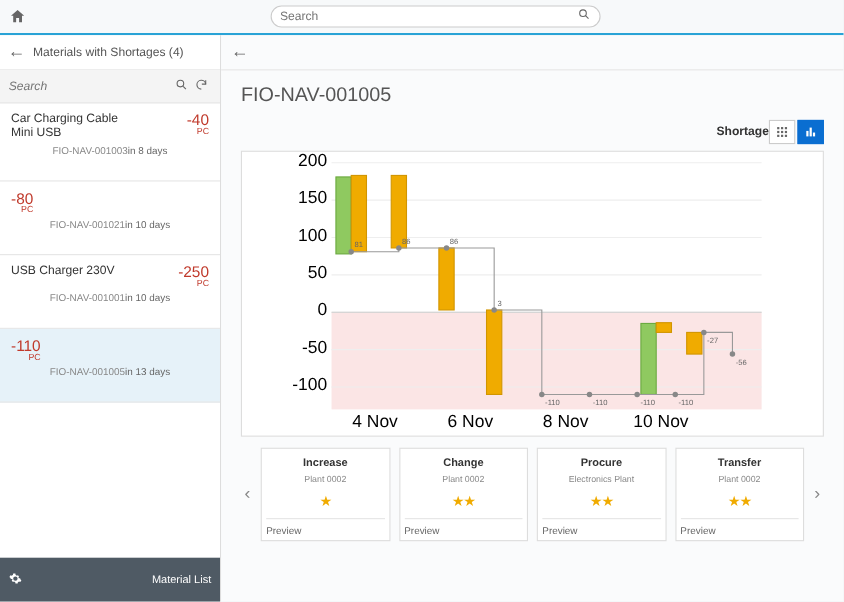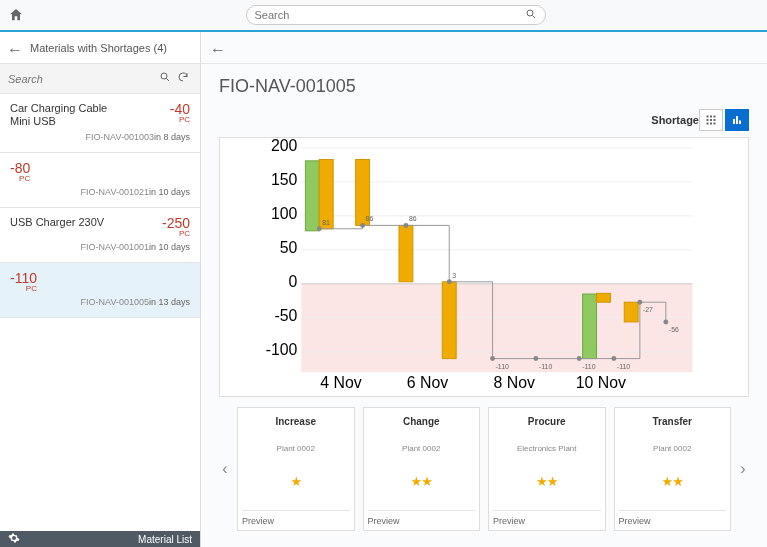--- a/index.html
+++ b/index.html
@@ -18,31 +18,31 @@
   
   .list { width: 201px; background: #fff; border-right: 1px solid #ddd; display: flex; flex-direction: column; }
   .list-hdr { display: flex; align-items: center; height: 32px; border-bottom: 1px solid #e5e5e5; padding: 0 6px; gap: 6px; }
   .back-arrow { width: 18px; text-align: center; color: #666; font-size: 16px; cursor: pointer; }
   .list-hdr .title { font-size: 11px; color: #555; }
   .list-search { display: flex; align-items: center; height: 30px; padding: 0 8px; border-bottom: 1px solid #e5e5e5; background: #f4f4f4; }
   .list-search input { border: none; outline: none; flex: 1; background: transparent; font-size: 11px; font-style: italic; color: #888; }
   .list-search .icon { color: #666; width: 18px; text-align: center; font-size: 12px; }
 
   .items { flex: 1; overflow: hidden; }
-  .item { padding: 8px 10px 10px; border-bottom: 1px solid #e5e5e5; cursor: pointer; }
+  .item { padding: 8px 10px 22px; border-bottom: 1px solid #e5e5e5; cursor: pointer; }
   .item.sel { background: #e6f2f9; }
   .item .row1 { display: flex; justify-content: space-between; align-items: flex-start; }
   .item .name { font-size: 11px; color: #333; max-width: 120px; line-height: 1.2; }
   .item .qty { font-size: 14px; color: #c0392b; text-align: right; line-height: 1; }
   .item .unit { font-size: 8px; color: #c0392b; display: block; text-align: right; }
-  .item .row2 { display: flex; justify-content: flex-end; margin-top: 4px; }
+  .item .row2 { display: flex; justify-content: center; margin-top: 4px; }
   .item .id { font-size: 9px; color: #888; }
   .item .due { font-size: 9px; color: #666; }
 
-  .list-footer { background: #4f5a64; color: #fff; height: 16px; display: flex; align-items: center; justify-content: space-between; padding: 0 8px; font-size: 10px; }
+  .list-footer { background: #4f5a64; color: #fff; height: 40px; display: flex; align-items: center; justify-content: space-between; padding: 0 8px; font-size: 10px; }
   .list-footer .gear { font-size: 12px; }
 
   
   .detail { flex: 1; background: #fafbfc; display: flex; flex-direction: column; overflow: hidden; }
   .detail-hdr { display: flex; align-items: center; height: 32px; border-bottom: 1px solid #e5e5e5; padding: 0 8px; gap: 6px; }
   .detail-hdr .title { flex: 1; text-align: center; font-size: 11px; color: #555; }
   .detail-body { flex: 1; padding: 12px 18px; display: flex; flex-direction: column; overflow: hidden; }
   .mat-id { font-size: 18px; color: #555; margin-bottom: 12px; }
 
   .section-row { display: flex; align-items: center; justify-content: flex-end; margin-bottom: 6px; }
@@ -57,21 +57,21 @@
   .band-neg { fill: #fbe5e5; }
   .bar-g { fill: #8fc960; stroke: #6aa93f; }
   .bar-o { fill: #f0ab00; stroke: #d19500; }
   .stepline { stroke: #999; stroke-width: 1; fill: none; }
   .pt { fill: #888; }
   .pt-lbl { font-size: 7px; fill: #666; }
 
   .cards-row { display: flex; align-items: center; margin-top: 10px; gap: 6px; }
   .nav-chev { color: #888; font-size: 16px; width: 12px; text-align: center; cursor: pointer; }
   .cards { flex: 1; display: flex; gap: 8px; }
-  .card { flex: 1; border: 1px solid #ddd; background: #fff; display: flex; flex-direction: column; align-items: center; padding: 8px 4px 0; gap: 13px; }
+  .card { flex: 1; border: 1px solid #ddd; background: #fff; display: flex; flex-direction: column; align-items: center; padding: 8px 4px 0; }
   .card .ttl { font-size: 10px; font-weight: bold; color: #333; margin-bottom: 4px; }
   .card .sub { font-size: 8px; color: #888; margin-bottom: 8px; }
   .card .stars { color: #f0ab00; font-size: 13px; margin-bottom: 8px; letter-spacing: -1px; }
   .card .prev { border-top: 1px solid #e5e5e5; width: 100%; text-align: left; font-size: 9px; color: #666; padding: 5px 0 4px; cursor: pointer; }
 </style>
 </head>
 <body>
 
 <div class="topbar">
   <span class="home">

